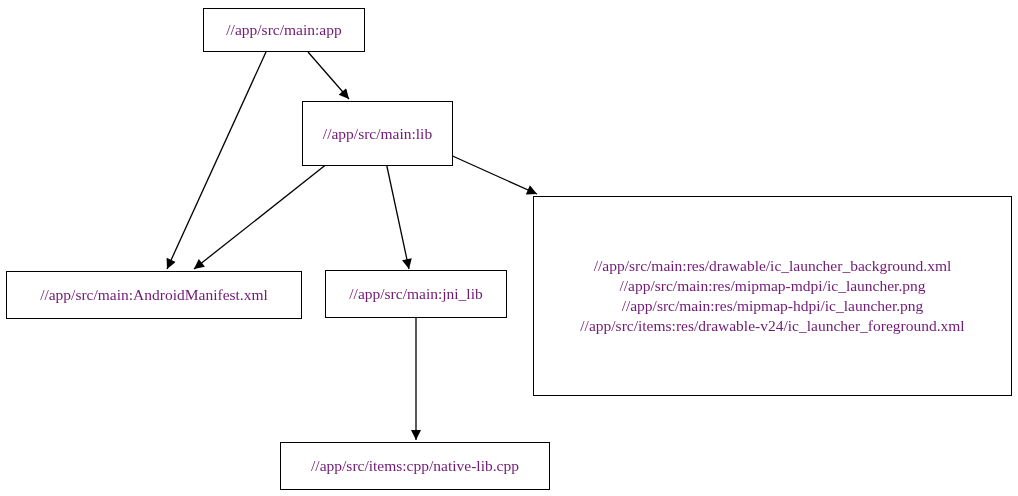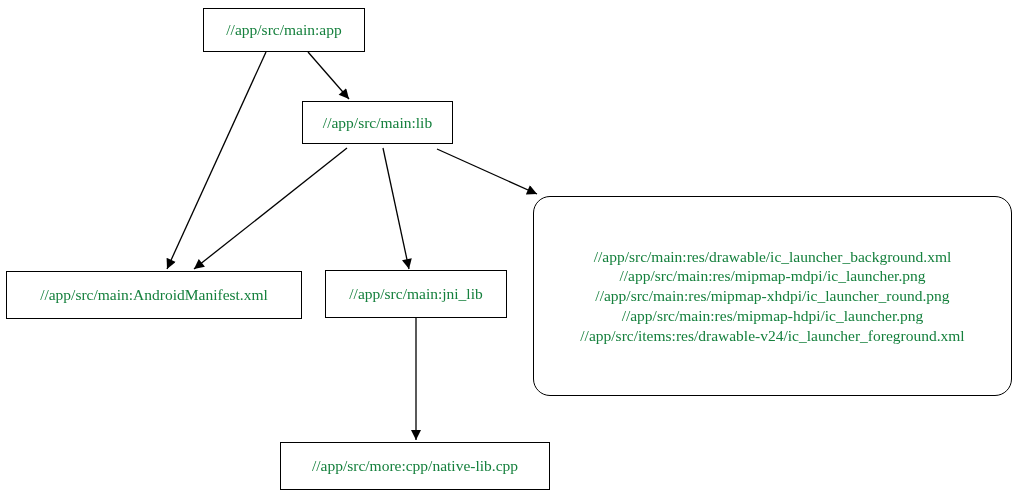--- a/index.html
+++ b/index.html
@@ -6,21 +6,21 @@
     margin: 0;
     padding: 0;
     background: #ffffff;
   }
   .canvas {
     position: relative;
     width: 1018px;
     height: 496px;
     background: #ffffff;
     font-family: "Liberation Serif", "DejaVu Serif", serif;
-    color: #15803d;
+    color: #701a75;
     overflow: hidden;
   }
   svg.edge-layer {
     position: absolute;
     left: 0;
     top: 0;
     width: 1018px;
     height: 496px;
   }
   .edge-line {
@@ -66,37 +66,36 @@
     <line class="edge-line" x1="347" y1="148" x2="194" y2="269" marker-end="url(#arrowhead)"></line>
     <line class="edge-line" x1="383" y1="148" x2="409" y2="269" marker-end="url(#arrowhead)"></line>
     <line class="edge-line" x1="437" y1="149" x2="537" y2="194" marker-end="url(#arrowhead)"></line>
     <line class="edge-line" x1="416" y1="318" x2="416" y2="440" marker-end="url(#arrowhead)"></line>
   </svg>
 
   <div class="node" style="left:203px; top:8px; width:162px; height:44px;">
     <span>//app/src/main:app</span>
   </div>
 
-  <div class="node" style="left:302px; top:101px; width:151px; height:43px;">
+  <div class="node" style="left:302px; top:101px; width:151px; height:65px;">
     <span>//app/src/main:lib</span>
   </div>
 
   <div class="node" style="left:325px; top:270px; width:182px; height:48px;">
     <span>//app/src/main:jni_lib</span>
   </div>
 
   <div class="node" style="left:6px; top:271px; width:296px; height:48px;">
     <span>//app/src/main:AndroidManifest.xml</span>
   </div>
 
-  <div class="node multi" style="left:533px; top:196px; width:479px; height:200px;border-radius:17px;">
+  <div class="node multi" style="left:533px; top:196px; width:479px; height:200px;">
     <span class="res-line">//app/src/main:res/drawable/ic_launcher_background.xml</span>
     <span class="res-line">//app/src/main:res/mipmap-mdpi/ic_launcher.png</span>
-    <span class="res-line">//app/src/main:res/mipmap-xhdpi/ic_launcher_round.png</span>
     <span class="res-line">//app/src/main:res/mipmap-hdpi/ic_launcher.png</span>
     <span class="res-line">//app/src/items:res/drawable-v24/ic_launcher_foreground.xml</span>
   </div>
 
   <div class="node" style="left:280px; top:442px; width:270px; height:48px;">
-    <span>//app/src/more:cpp/native-lib.cpp</span>
+    <span>//app/src/items:cpp/native-lib.cpp</span>
   </div>
 
 </div>
 
 </body></html>

